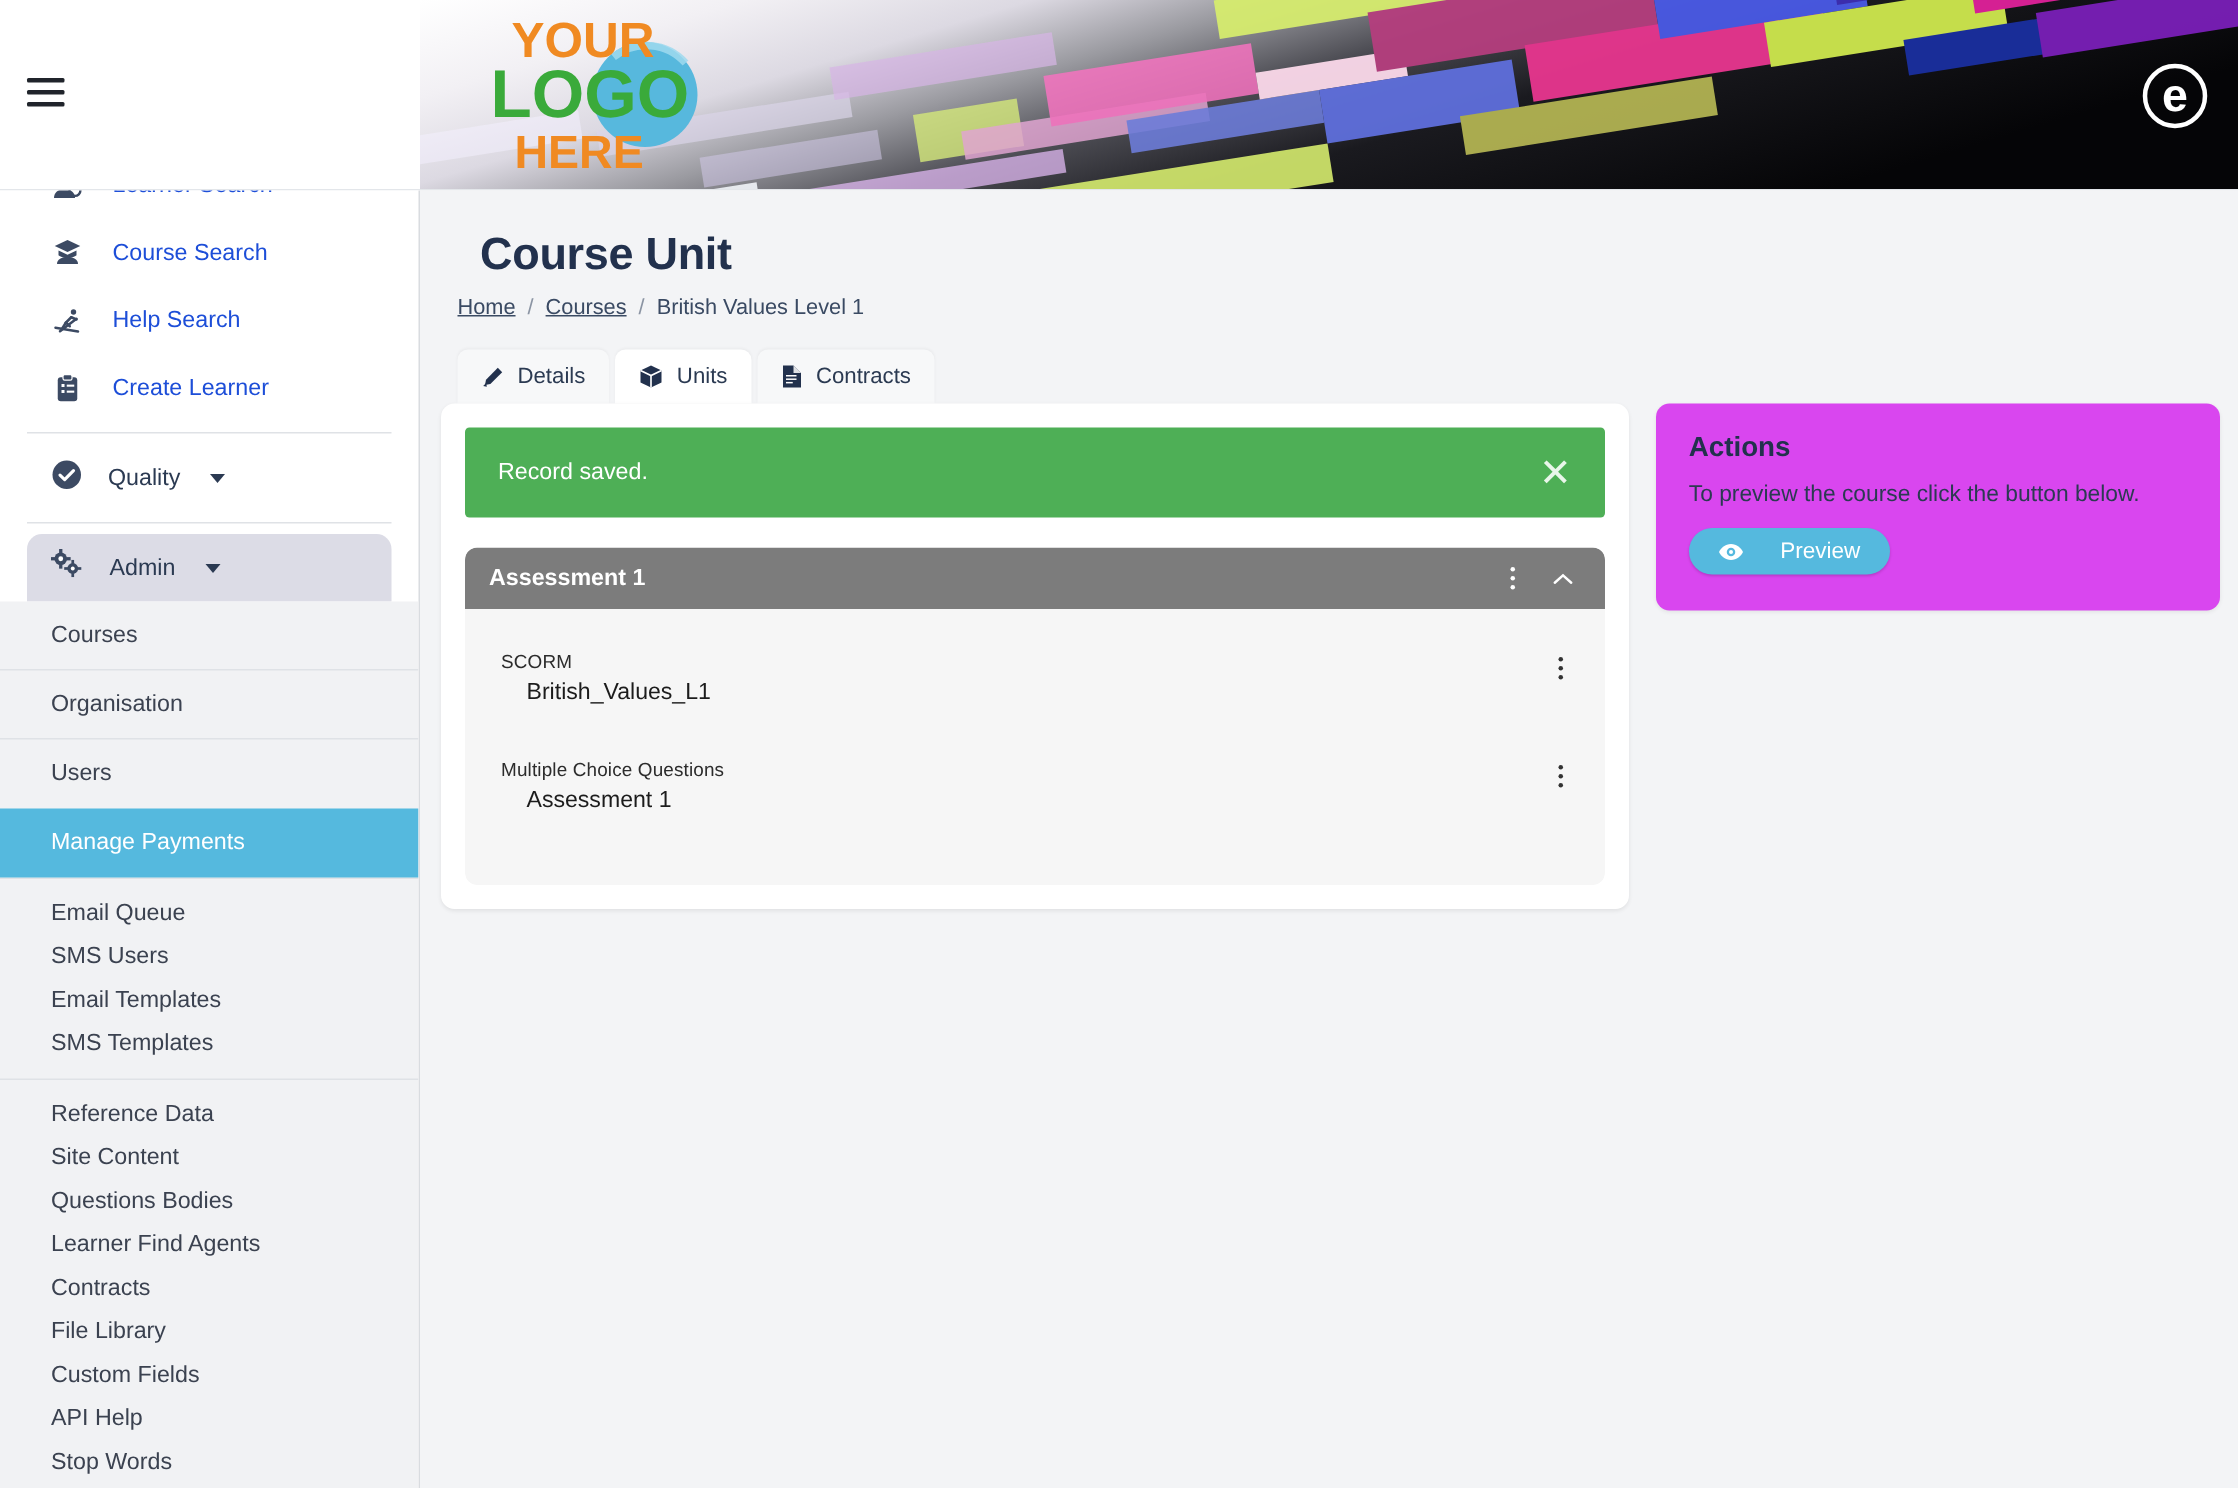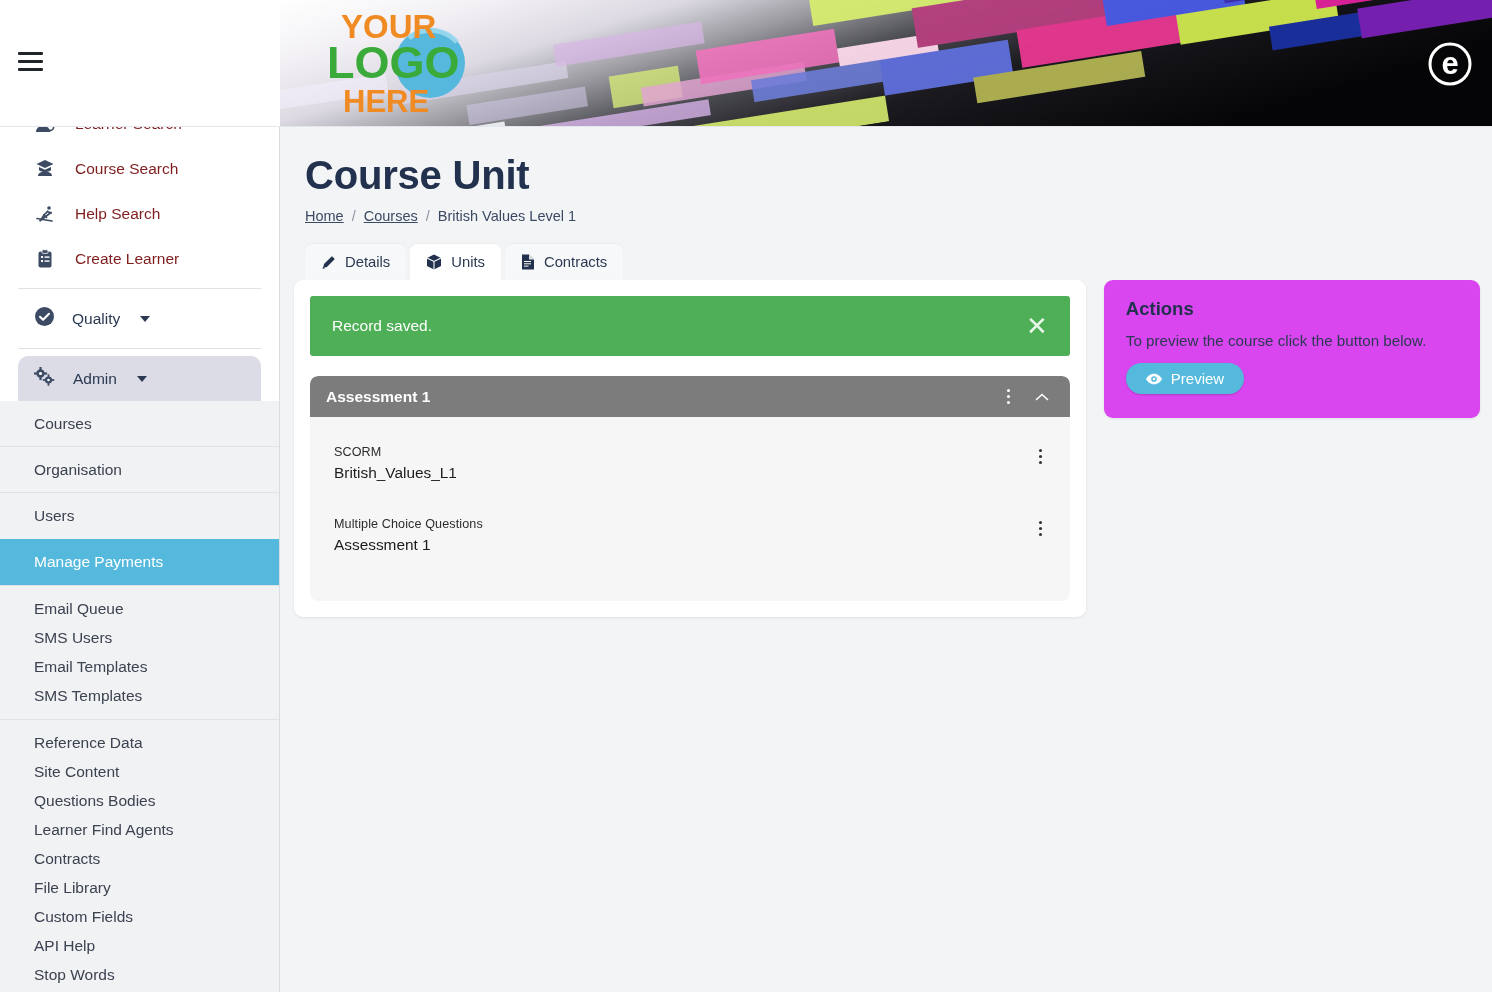--- a/index.html
+++ b/index.html
@@ -64,21 +64,21 @@
     overflow: hidden;
   }
   .nav-inner { position: absolute; left: 0; top: -26px; width: 279px; }
 
   .nav-top-item {
     display: flex; align-items: center;
     height: 45px;
     padding-left: 34px;
     gap: 19px;
     font-size: 15.5px;
-    color: #7f1d1d;
+    color: #1d4ed8;
     cursor: pointer;
   }
   .nav-top-item .ic { width: 22px; height: 22px; display:flex; align-items:center; justify-content:center; color:#3c4a63; flex:0 0 22px;}
   .nav-top-item .lbl { line-height: 1; }
   .nav-sep { height: 1px; background: #dfe2e6; margin: 7px 18px 7px 18px; }
 
   .group-head {
     display: flex; align-items: center;
     height: 45px;
     padding-left: 34px;
@@ -117,22 +117,22 @@
 
   
   .main {
     position: absolute;
     left: 280px; top: 127px;
     width: 1212px; height: 865px;
     background: #f3f4f6;
     overflow: hidden;
   }
   .page-title {
-    margin: 26px 0 0 25px;
-    font-size: 40px;
+    margin: 26px 0 0 40px;
+    font-size: 30px;
     font-weight: bold;
     color: #22314d;
     letter-spacing: -0.2px;
   }
   .breadcrumb {
     margin: 10px 0 0 25px;
     font-size: 14.5px;
     color: #3a4a63;
     display: flex; gap: 8px; align-items: center;
   }
@@ -196,36 +196,36 @@
   .kebab i { display:block; width:3px; height:3px; border-radius: 50%; background: currentColor; }
   .chev { width: 16px; height: 16px; cursor: pointer; }
 
   .acc-body { background: #f6f6f6; padding: 26px 24px 28px 24px; border-radius: 0 0 8px 8px; }
   .unit-row {
     display: flex; align-items: flex-start; justify-content: space-between;
     padding: 2px 0 0 0;
     min-height: 72px;
   }
   .unit-type { font-size: 12.6px; color: #2c2c2c; letter-spacing: 0.1px; }
-  .unit-name { font-size: 15.4px; color: #1c1c1c; margin-top: 5px; }
+  .unit-name { font-size: 15.4px; color: #1c1c1c; margin-top: 5px; margin-left: 17px; }
   .unit-row .kebab { color: #333; margin-top: 2px; }
 
   .card-side {
     width: 378px;
     height: 138px;
     background: #d946ef;
     border-radius: 9px;
     padding: 18px 22px;
     box-shadow: 0 1px 3px rgba(0,0,0,0.08);
   }
   .side-title { font-size: 18.5px; font-weight: bold; color: #22314d; }
   .side-text { font-size: 15.2px; color: #2b3a52; margin-top: 12px; }
   .btn-preview {
     margin-top: 14px;
-    display: inline-flex; align-items: center; gap: 9px;
+    display: inline-flex; align-items: center; gap: 25px;
     background: #55b9de;
     color: #ffffff;
     border: none;
     border-radius: 20px;
     height: 31px;
     padding: 0 20px;
     font-size: 15px;
     cursor: pointer;
     box-shadow: 0 1px 2px rgba(0,0,0,0.18);
     font-family: "Liberation Sans", sans-serif;

